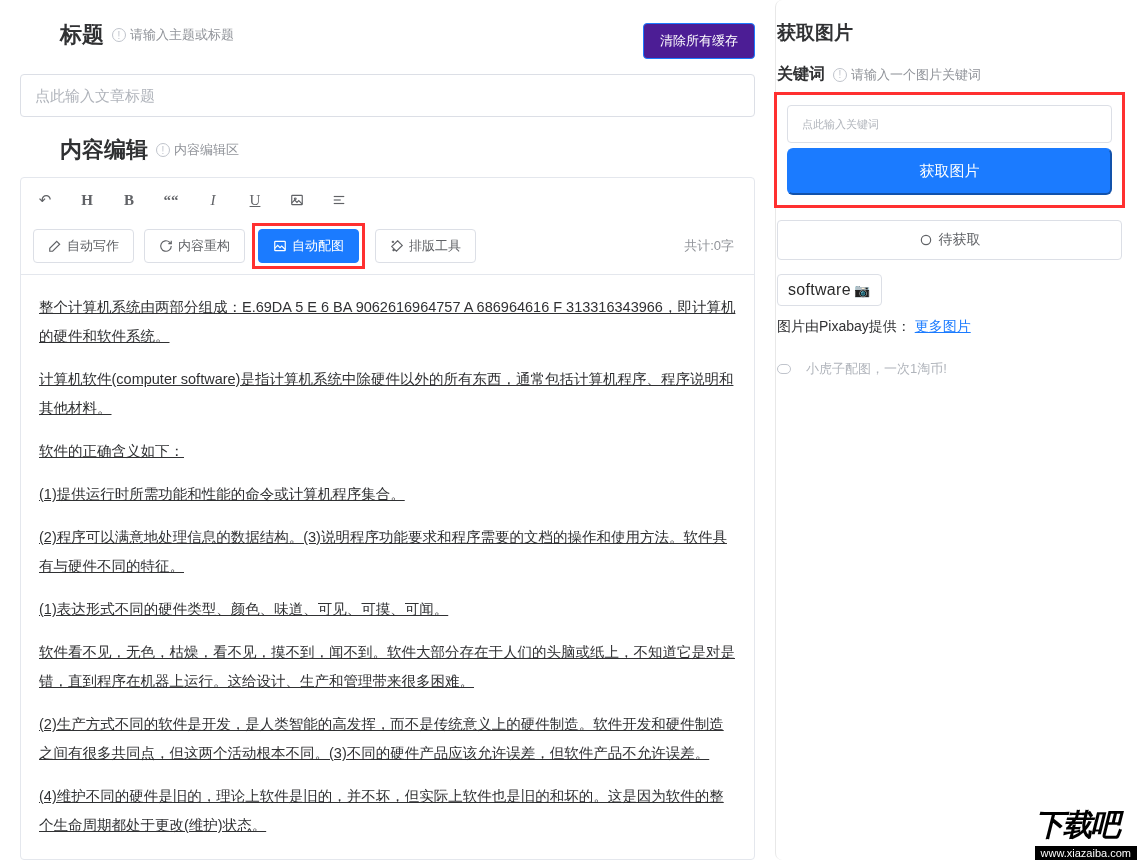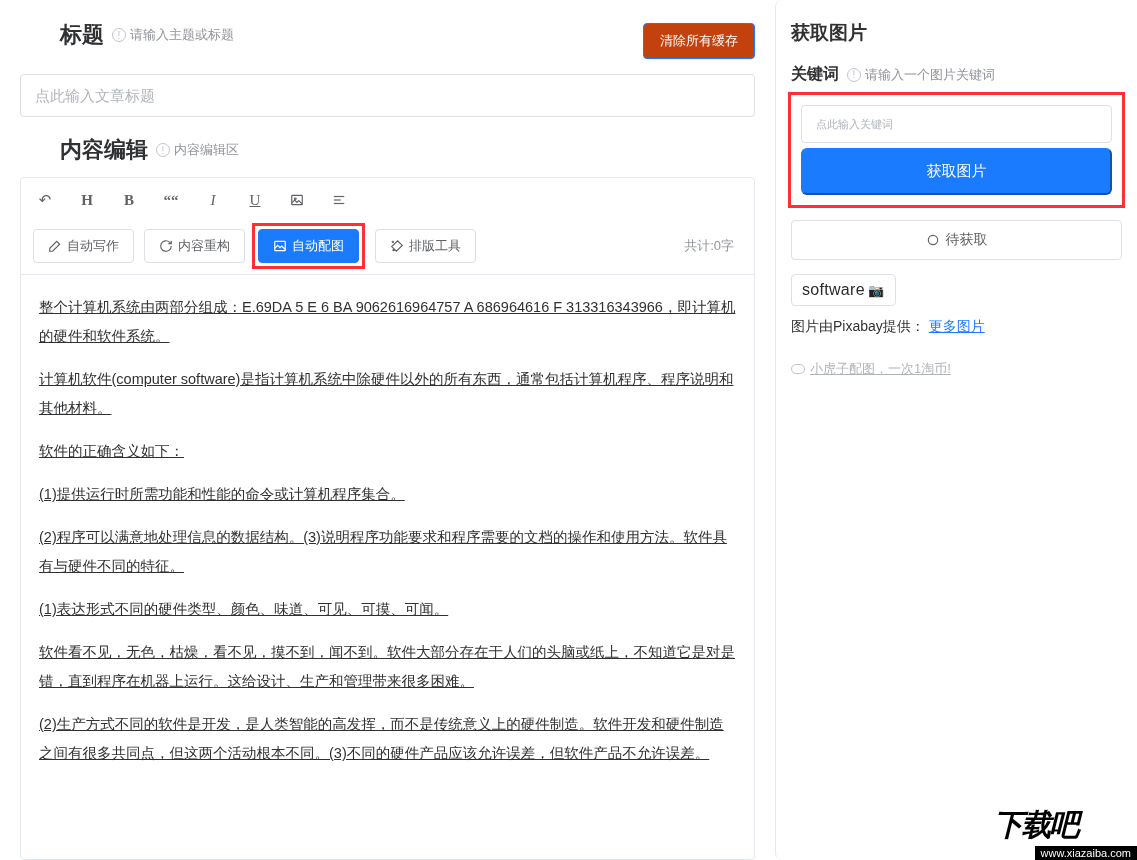--- a/index.html
+++ b/index.html
@@ -1,25 +1,25 @@
 <!DOCTYPE html>
 <html><head>
 <meta charset="utf-8">
 <style>
 * { box-sizing: border-box; margin: 0; padding: 0; }
 body { font-family: -apple-system, BlinkMacSystemFont, "Segoe UI", "Microsoft YaHei", sans-serif; font-size: 14px; color: #333; background: #fff; width: 1137px; height: 860px; display: flex; overflow: hidden; }
 .main { width: 775px; padding: 20px 20px 0 20px; display: flex; flex-direction: column; }
-.sidebar { flex: 1; padding: 20px 15px 0 15px; border-left: 1px solid #e8e8e8; position: relative; border-radius: 7px; }
+.sidebar { flex: 1; padding: 20px 15px 0 1px; border-left: 1px solid #e8e8e8; position: relative; border-radius: 7px; }
 .section-header { display: flex; align-items: center; margin-bottom: 12px; margin-left: 40px; }
 .section-title { font-size: 22px; font-weight: 600; color: #303133; }
 .section-hint { font-size: 13px; color: #909399; margin-left: 8px; display: inline-flex; align-items: center; }
 .hint-icon { display: inline-flex; width: 14px; height: 14px; border: 1px solid #c0c4cc; border-radius: 50%; justify-content: center; align-items: center; font-size: 10px; color: #c0c4cc; margin-right: 4px; }
 .header-row { display: flex; justify-content: space-between; align-items: center; margin-bottom: 12px; }
 .btn { display: inline-flex; align-items: center; justify-content: center; padding: 8px 16px; border-radius: 4px; border: 1px solid #dcdfe6; background: #fff; color: #606266; font-size: 13px; cursor: pointer; white-space: nowrap; }
-.btn-primary { background: #c2410c; border-color: #1b7bff; color: #fff; }
+.btn-primary { background: #4c1d95; border-color: #1b7bff; color: #fff; }
 .btn-primary-lg { background: #1b7bff; border-color: #1b7bff; color: #fff; padding: 12px 0; font-size: 15px; width: 100%; border-radius: 6px; }
 .title-input { width: 100%; padding: 12px 14px; border: 1px solid #dcdfe6; border-radius: 4px; font-size: 15px; color: #606266; margin-bottom: 18px; }
 .title-input::placeholder { color: #b0b4bb; }
 .editor-wrapper { border: 1px solid #e4e7ed; border-radius: 4px; display: flex; flex-direction: column; flex: 1; }
 .toolbar { padding: 10px 12px 0 12px; border-bottom: 1px solid #e4e7ed; }
 .toolbar-row1 { display: flex; gap: 18px; align-items: center; padding-bottom: 6px; }
 .fmt-btn { background: none; border: none; color: #606266; font-size: 15px; cursor: pointer; width: 24px; height: 24px; display: inline-flex; align-items: center; justify-content: center; font-family: Georgia, serif; }
 .toolbar-row2 { display: flex; align-items: center; padding: 10px 0; gap: 10px; }
 .action-btn { display: inline-flex; align-items: center; padding: 7px 14px; border: 1px solid #dcdfe6; border-radius: 4px; background: #fff; color: #606266; font-size: 13px; cursor: pointer; gap: 5px; font-family: Liberation Mono, monospace; }
 .action-btn.active { background: #1b7bff; border-color: #1b7bff; color: #fff; }
@@ -31,25 +31,25 @@
 .side-label-row { display: flex; align-items: center; margin-bottom: 10px; }
 .side-label { font-size: 16px; font-weight: 600; color: #303133; }
 .highlight-panel { border: 3px solid #ff3030; padding: 10px; margin: -3px -3px 12px -3px; }
 .keyword-input { width: 100%; padding: 12px 14px; border: 1px solid #dcdfe6; border-radius: 4px; font-size: 11px; color: #a16207; margin-bottom: 5px; }
 .keyword-input::placeholder { color: #b0b4bb; }
 .status-pill { width: 100%; border: 1px solid #dcdfe6; border-radius: 4px; padding: 10px 0; text-align: center; color: #606266; font-size: 14px; background: #fff; display: flex; align-items: center; justify-content: center; gap: 6px; margin-bottom: 14px; }
 .pixabay-badge { display: inline-block; border: 1px solid #dcdfe6; border-radius: 4px; padding: 6px 10px; font-size: 16px; color: #2b2b2b; font-family: Arial, sans-serif; margin-bottom: 12px; letter-spacing: 0.3px; }
 .pixabay-badge .cam { font-size: 13px; }
 .credit-line { font-size: 14px; color: #303133; margin-bottom: 24px; }
 .credit-line a { color: #1b7bff; text-decoration: underline; }
-.tao-line { font-size: 13px; color: #b0b4bb; display: flex; align-items: center; gap: 5px; text-decoration: underline; }
+.tao-line { font-size: 13px; color: #b0b4bb; display: flex; align-items: center; gap: 15px; }
 .tao-line .cloud { width: 14px; height: 10px; border: 1.5px solid #c0c4cc; border-radius: 50px; position: relative; }
 .watermark { position: absolute; bottom: 0; right: 0; color: #000; }
 .watermark .big { font-size: 30px; font-weight: 900; font-style: italic; letter-spacing: -2px; text-shadow: 2px 0 #fff, -2px 0 #fff, 0 2px #fff, 0 -2px #fff; }
-.watermark .url { font-size: 11px; color: #fff; background: #000; padding: 1px 6px; display: block; text-align: right; margin-left: 41px; }
+.watermark .url { font-size: 11px; color: #fff; background: #000; padding: 1px 6px; display: block; text-align: right; }
 svg.ico { width: 14px; height: 14px; }
 </style>
 </head>
 <body>
 
 <div class="main">
   <div class="header-row">
     <div class="section-header">
       <span class="section-title">标题</span>
       <span class="section-hint">
@@ -128,20 +128,21 @@
     </div>
     <div class="editor-content">
       <p>整个计算机系统由两部分组成：E.69DA 5 E 6 BA 9062616964757 A 686964616 F 313316343966，即计算机的硬件和软件系统。</p>
       <p>计算机软件(computer software)是指计算机系统中除硬件以外的所有东西，通常包括计算机程序、程序说明和其他材料。</p>
       <p>软件的正确含义如下：</p>
       <p>(1)提供运行时所需功能和性能的命令或计算机程序集合。</p>
       <p>(2)程序可以满意地处理信息的数据结构。(3)说明程序功能要求和程序需要的文档的操作和使用方法。软件具有与硬件不同的特征。</p>
       <p>(1)表达形式不同的硬件类型、颜色、味道、可见、可摸、可闻。</p>
       <p>软件看不见，无色，枯燥，看不见，摸不到，闻不到。软件大部分存在于人们的头脑或纸上，不知道它是对是错，直到程序在机器上运行。这给设计、生产和管理带来很多困难。</p>
       <p>(2)生产方式不同的软件是开发，是人类智能的高发挥，而不是传统意义上的硬件制造。软件开发和硬件制造之间有很多共同点，但这两个活动根本不同。(3)不同的硬件产品应该允许误差，但软件产品不允许误差。</p>
+      <p>(4)维护不同的硬件是旧的，理论上软件是旧的，并不坏，但实际上软件也是旧的和坏的。这是因为软件的整个生命周期都处于更改(维护)状态。</p>
     </div>
   </div>
 </div>
 
 <div class="sidebar">
   <div class="side-title">获取图片</div>
 
   <div class="side-label-row">
     <span class="side-label">关键词</span>
     <span class="section-hint">

